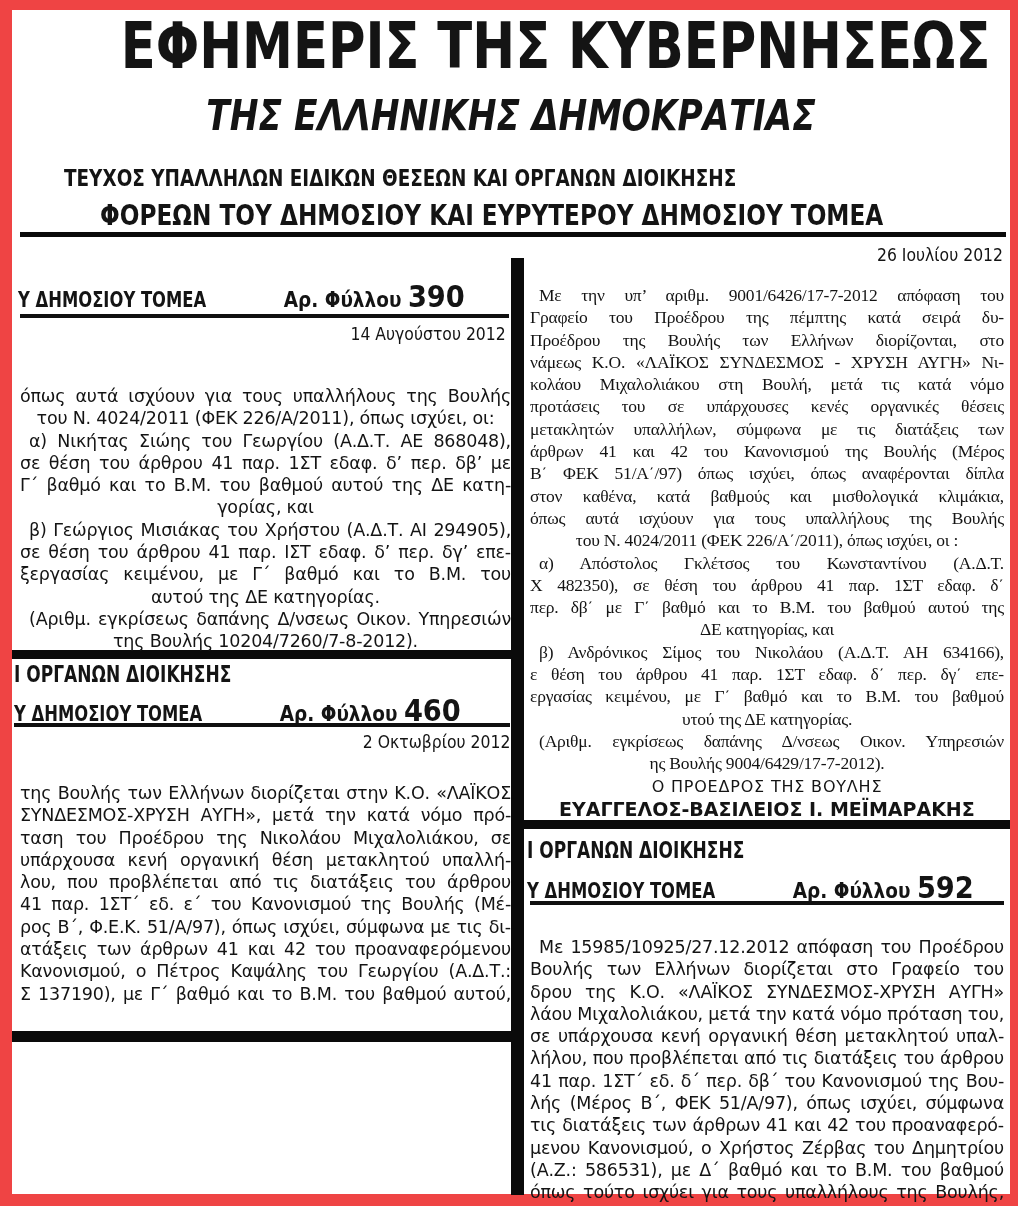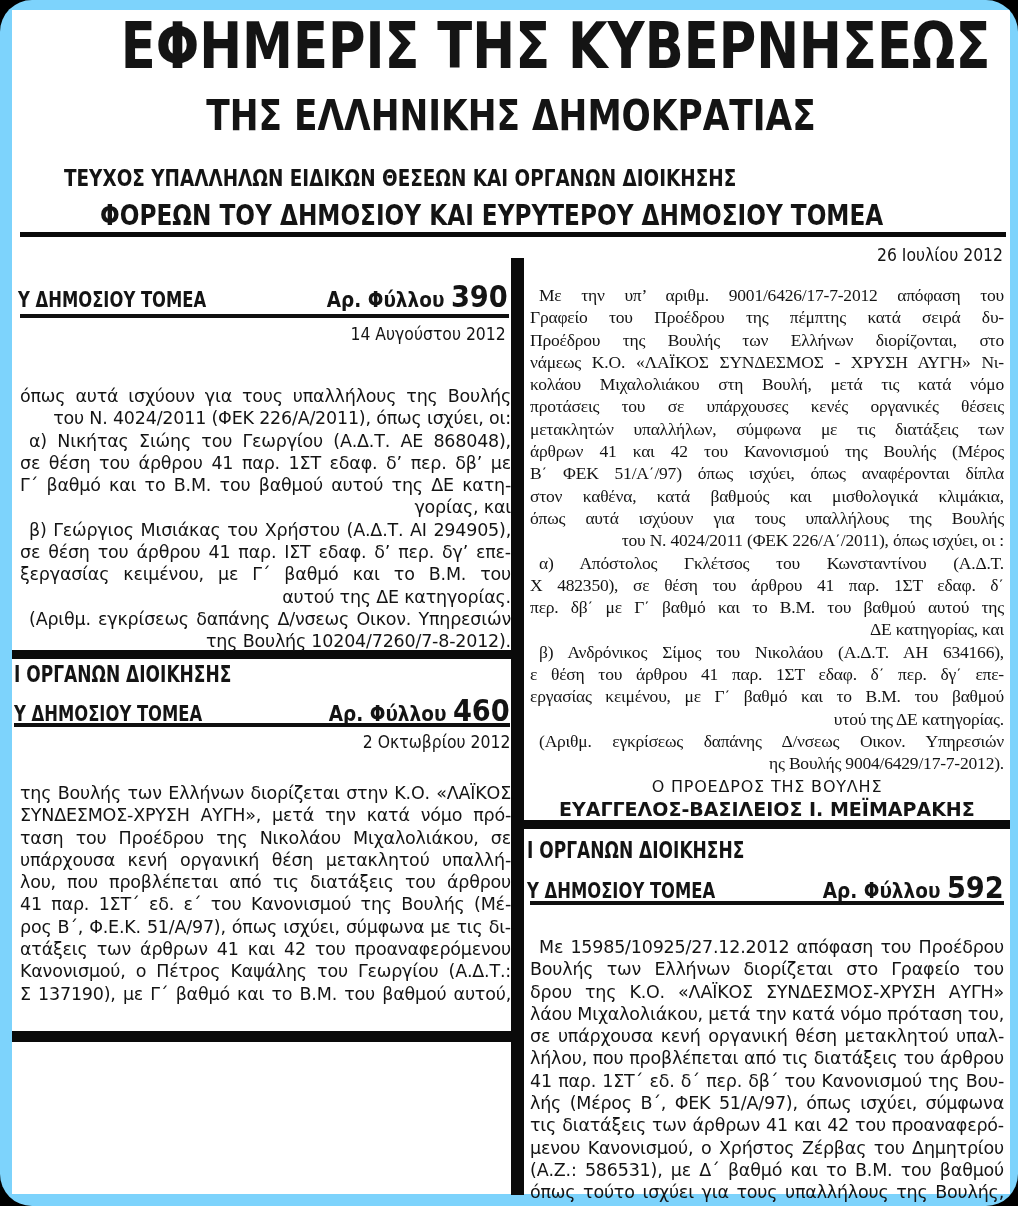--- a/index.html
+++ b/index.html
@@ -1,29 +1,29 @@
 <!DOCTYPE html>
 <html><head>
 <meta charset="utf-8">
 <style>
   html,body{margin:0;padding:0;background:#000;}
-  #stage{position:relative;width:1018px;height:1206px;background:#7dd3fc;overflow:hidden;
-         font-family:"DejaVu Sans",sans-serif;color:#141414;border-radius:32px;}
+  #stage{position:relative;width:1018px;height:1206px;background:#ef4444;overflow:hidden;
+         font-family:"DejaVu Sans",sans-serif;color:#141414;}
   .abs{position:absolute;}
   #paper{left:12px;top:10px;width:998px;height:1184px;background:#fff;}
 
   
   .condL{display:inline-block;transform-origin:left center;white-space:nowrap;}
   .condR{display:inline-block;transform-origin:right center;white-space:nowrap;}
   .condC{display:inline-block;transform-origin:center center;white-space:nowrap;}
 
   
   #mast-title{left:12px;top:14px;width:998px;text-align:center;font-weight:bold;font-size:64px;line-height:1;}
   #mast-title .condC{transform:scaleX(.80);}
-  #mast-sub{left:12px;top:94px;width:998px;text-align:center;font-weight:bold;font-size:43px;line-height:1;}
+  #mast-sub{left:12px;top:94px;width:998px;text-align:center;font-weight:bold;font-size:43px;line-height:1;font-style:italic;}
   #mast-sub .condC{transform:scaleX(.80);}
   #issue-line1{left:64px;top:166px;font-weight:bold;font-size:23px;line-height:1.1;}
   #issue-line1 .condL{transform:scaleX(.80);}
   #issue-row{left:64px;top:196px;width:941px;display:flex;justify-content:space-between;align-items:baseline;}
   #issue-row .t{font-weight:bold;font-size:29px;margin-left:36px;}
   #issue-row .t .condL{transform:scaleX(.80);}
   .sheet{font-weight:bold;font-size:21px;white-space:nowrap;}
   .sheet .num{font-size:31px;}
   #issue-row .sheet{font-size:22px;}
   #issue-row .sheet .num{font-size:31px;}
@@ -33,30 +33,30 @@
   #rule-main{left:20px;top:232px;width:986px;height:5px;}
   #vbar{left:511px;top:258px;width:13px;height:937px;}
   #hbar-left1{left:12px;top:650px;width:499px;height:9px;}
   #hbar-left2{left:12px;top:1031px;width:499px;height:11px;}
   #hbar-right{left:511px;top:820px;width:499px;height:9px;}
   .hrule{background:#0f0f0f;height:4px;}
 
   
   .sec-top{font-weight:bold;font-size:23px;line-height:1;}
   .sec-top .condL{transform:scaleX(.74);}
-  .sec-row{display:flex;justify-content:space-between;align-items:baseline;}
+  .sec-row{display:flex;align-items:baseline;}
   .sec-row .t{font-weight:bold;font-size:21px;}
   .sec-row .t .condL{transform:scaleX(.78);}
   .sec-row .sheet .condR{transform:scaleX(.88);}
   .date{text-align:right;font-size:17px;}
   .date .condR{transform:scaleX(.92);}
 
   
   .bodyblk{font-size:17.5px;letter-spacing:-0.2px;}
-  .bl{height:22.3px;line-height:22.3px;overflow:hidden;text-align:right;}
+  .bl{height:22.3px;line-height:22.3px;overflow:hidden;text-align:center;}
   .bl.j{text-align:justify;text-align-last:justify;}
   .bl.ind{text-indent:9px;}
 
   
   #c390-row{left:18px;top:278px;width:490px;}
   #c390-rule{left:20px;top:314px;width:489px;}
   #c390-date{left:20px;top:324px;width:486px;}
   #c390-body{left:20px;top:385px;width:491px;}
 
   

